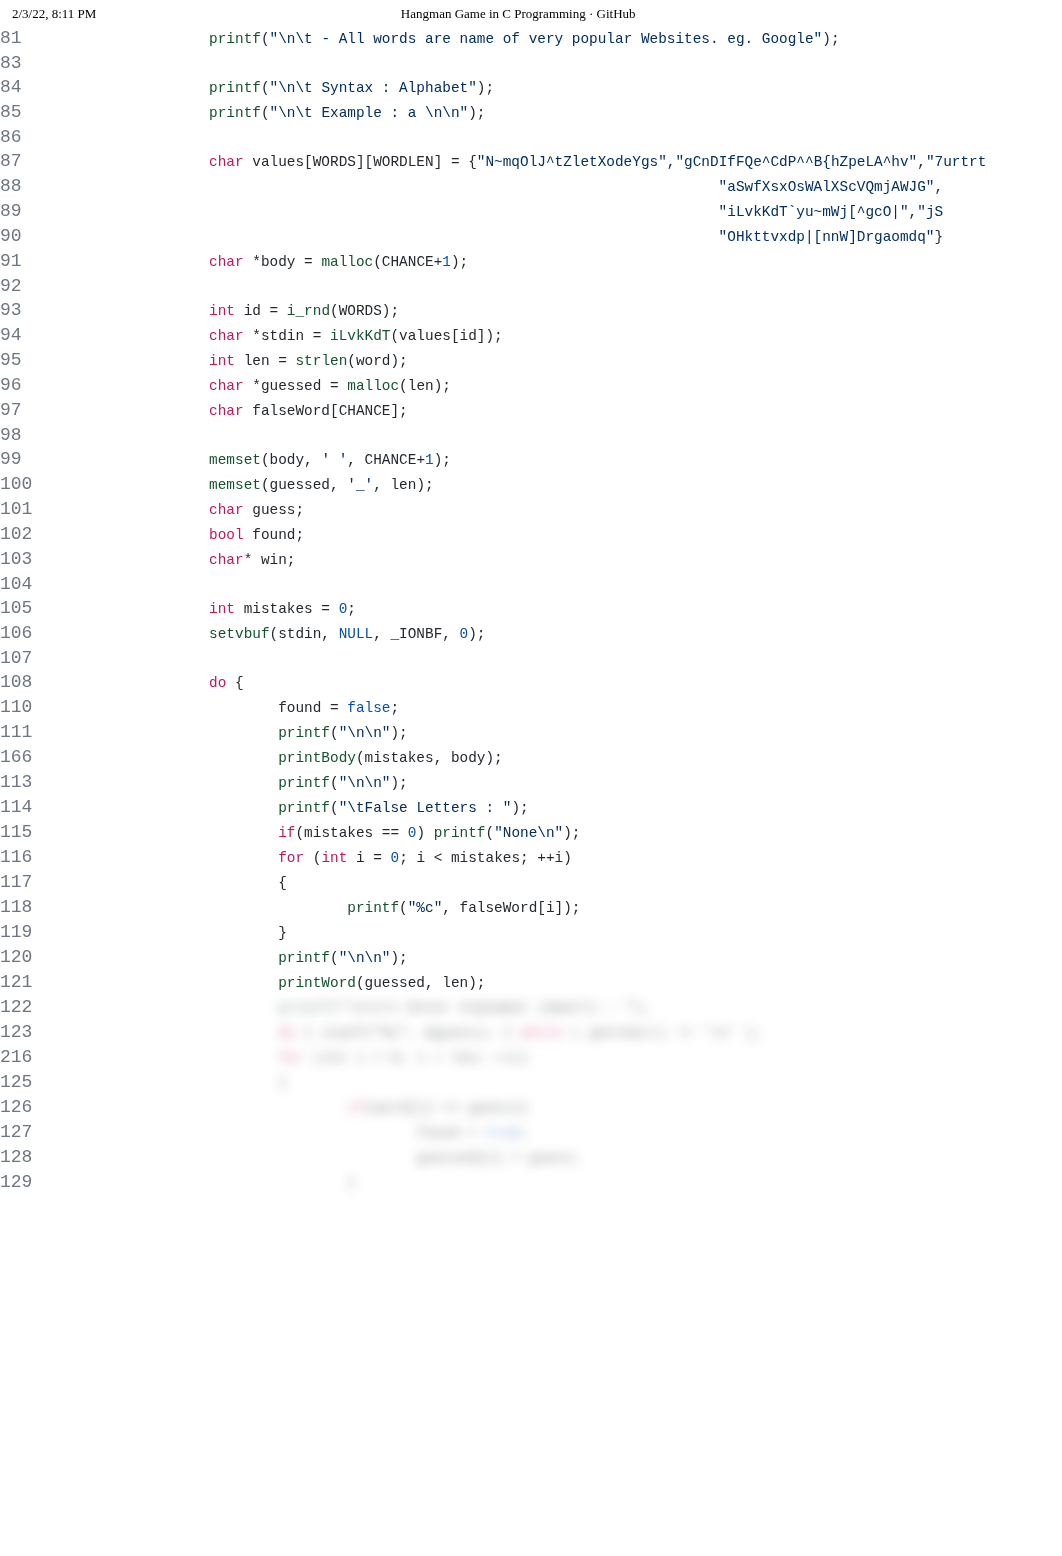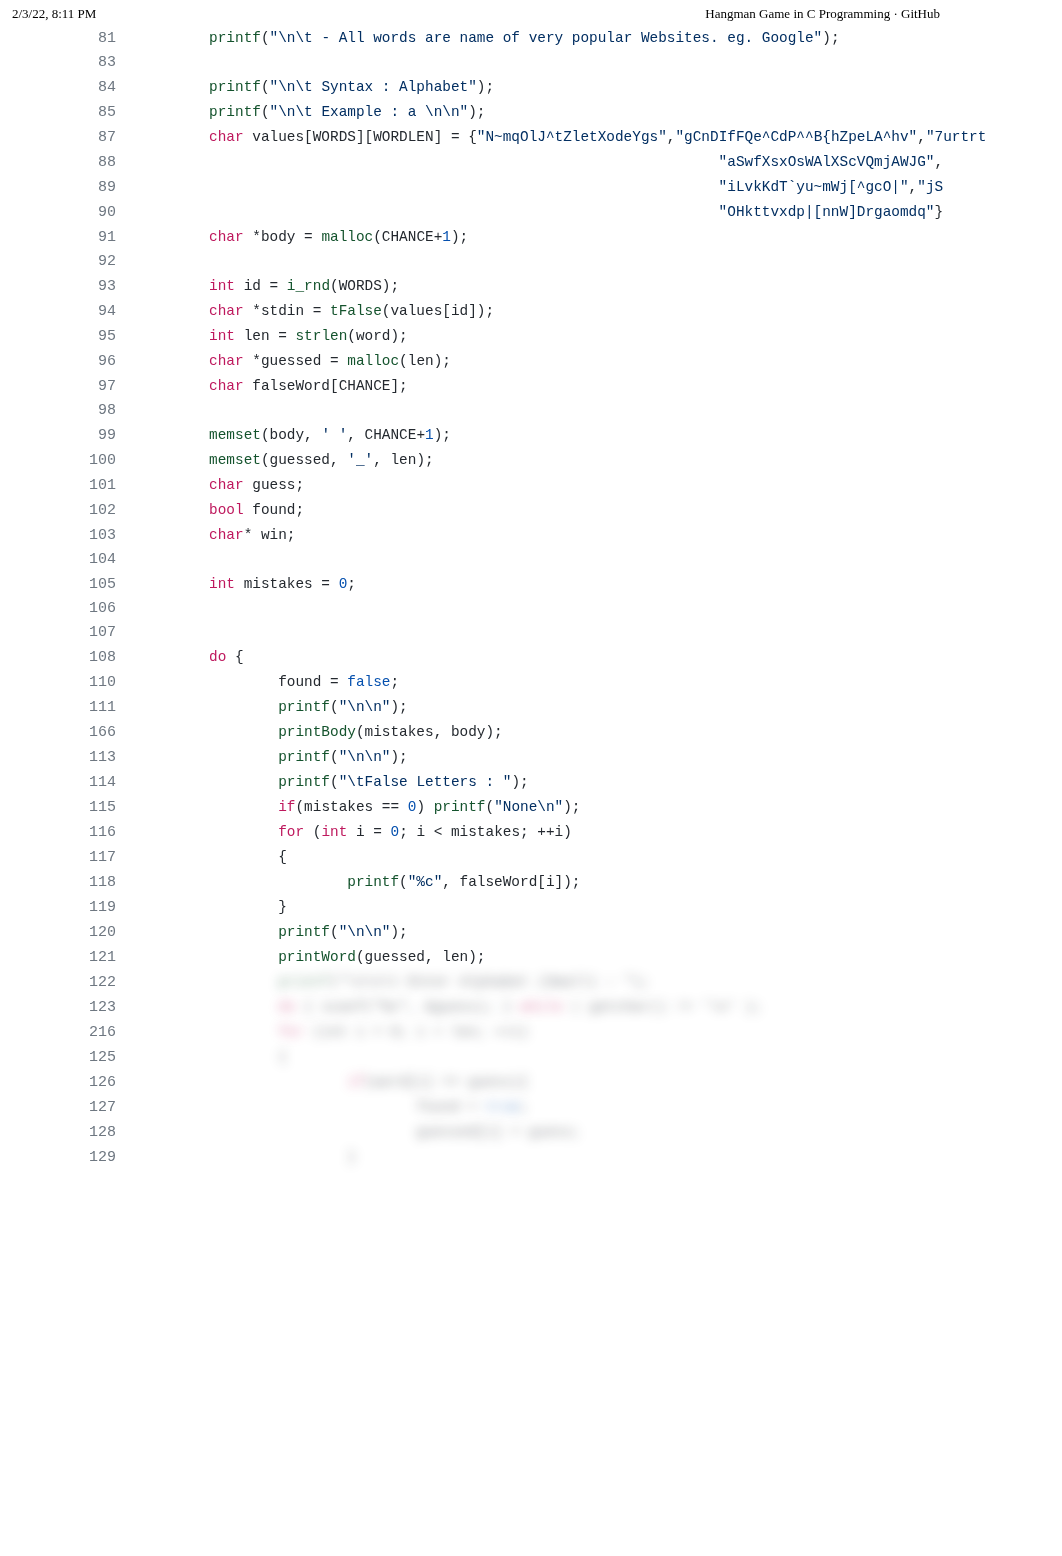--- a/index.html
+++ b/index.html
@@ -13,40 +13,40 @@
     display: flex;
     justify-content: space-between;
     align-items: baseline;
     padding: 6px 12px 4px 12px;
     font-size: 13px;
     color: #000;
     font-family: "Times New Roman", Times, serif;
   }
   .page-header .title {
     flex: 1;
-    text-align: right;
+    text-align: center;
   }
   .code-container {
     padding: 0 0 120px 0;
   }
   .code-line {
     display: flex;
     align-items: baseline;
     line-height: 24px;
     font-size: 14.4px;
     font-family: ui-monospace, SFMono-Regular, "SF Mono", Menlo, Consolas, "Liberation Mono", monospace;
   }
   .line-no {
     width: 116px;
     min-width: 116px;
-    text-align: right;
+    text-align: left;
     padding-right: 24px;
     color: #6e7781;
     user-select: none;
-    font-size: 15px;
+    font-size: 18px;
   }
   .line-content {
     white-space: pre;
     color: #24292f;
   }
   .tok-fn   { color: #14532d; }
   .tok-str  { color: #032f62; }
   .tok-kw   { color: #be185d; }
   .tok-num  { color: #0550ae; }
 
@@ -75,20 +75,24 @@
     </div>
     <div class="code-line">
       <div class="line-no">84</div>
       <div class="line-content"><span>        </span><span class="tok-fn">printf</span><span>(</span><span class="tok-str">"\n\t Syntax : Alphabet"</span><span>);</span></div>
     </div>
     <div class="code-line">
       <div class="line-no">85</div>
       <div class="line-content"><span>        </span><span class="tok-fn">printf</span><span>(</span><span class="tok-str">"\n\t Example : a \n\n"</span><span>);</span></div>
     </div>
     <div class="code-line">
+      <div class="line-no">86</div>
+      <div class="line-content"></div>
+    </div>
+    <div class="code-line">
       <div class="line-no">87</div>
       <div class="line-content"><span>        </span><span class="tok-kw">char</span><span> values[WORDS][WORDLEN] = {</span><span class="tok-str">"N~mqOlJ^tZletXodeYgs"</span><span>,</span><span class="tok-str">"gCnDIfFQe^CdP^^B{hZpeLA^hv"</span><span>,</span><span class="tok-str">"7urtrt</span></div>
     </div>
     <div class="code-line">
       <div class="line-no">88</div>
       <div class="line-content"><span>                                                                   </span><span class="tok-str">"aSwfXsxOsWAlXScVQmjAWJG"</span><span>,</span></div>
     </div>
     <div class="code-line">
       <div class="line-no">89</div>
       <div class="line-content"><span>                                                                   </span><span class="tok-str">"iLvkKdT`yu~mWj[^gcO|"</span><span>,</span><span class="tok-str">"jS</span></div>
@@ -104,21 +108,21 @@
     <div class="code-line">
       <div class="line-no">92</div>
       <div class="line-content"></div>
     </div>
     <div class="code-line">
       <div class="line-no">93</div>
       <div class="line-content"><span>        </span><span class="tok-kw">int</span><span> id = </span><span class="tok-fn">i_rnd</span><span>(WORDS);</span></div>
     </div>
     <div class="code-line">
       <div class="line-no">94</div>
-      <div class="line-content"><span>        </span><span class="tok-kw">char</span><span> *stdin = </span><span class="tok-fn">tFalse</span><span>(values[id]);</span></div>
+      <div class="line-content"><span>        </span><span class="tok-kw">char</span><span> *stdin = </span><span class="tok-fn">iLvkKdT</span><span>(values[id]);</span></div>
     </div>
     <div class="code-line">
       <div class="line-no">95</div>
       <div class="line-content"><span>        </span><span class="tok-kw">int</span><span> len = </span><span class="tok-fn">strlen</span><span>(word);</span></div>
     </div>
     <div class="code-line">
       <div class="line-no">96</div>
       <div class="line-content"><span>        </span><span class="tok-kw">char</span><span> *guessed = </span><span class="tok-fn">malloc</span><span>(len);</span></div>
     </div>
     <div class="code-line">
@@ -152,20 +156,21 @@
     <div class="code-line">
       <div class="line-no">104</div>
       <div class="line-content"></div>
     </div>
     <div class="code-line">
       <div class="line-no">105</div>
       <div class="line-content"><span>        </span><span class="tok-kw">int</span><span> mistakes = </span><span class="tok-num">0</span><span>;</span></div>
     </div>
     <div class="code-line">
       <div class="line-no">106</div>
+      <div class="line-content"><span>        </span><span class="tok-fn">setvbuf</span><span>(stdin, </span><span class="tok-num">NULL</span><span>, _IONBF, </span><span class="tok-num">0</span><span>);</span></div>
     </div>
     <div class="code-line">
       <div class="line-no">107</div>
       <div class="line-content"></div>
     </div>
     <div class="code-line">
       <div class="line-no">108</div>
       <div class="line-content"><span>        </span><span class="tok-kw">do</span><span> {</span></div>
     </div>
     <div class="code-line">

